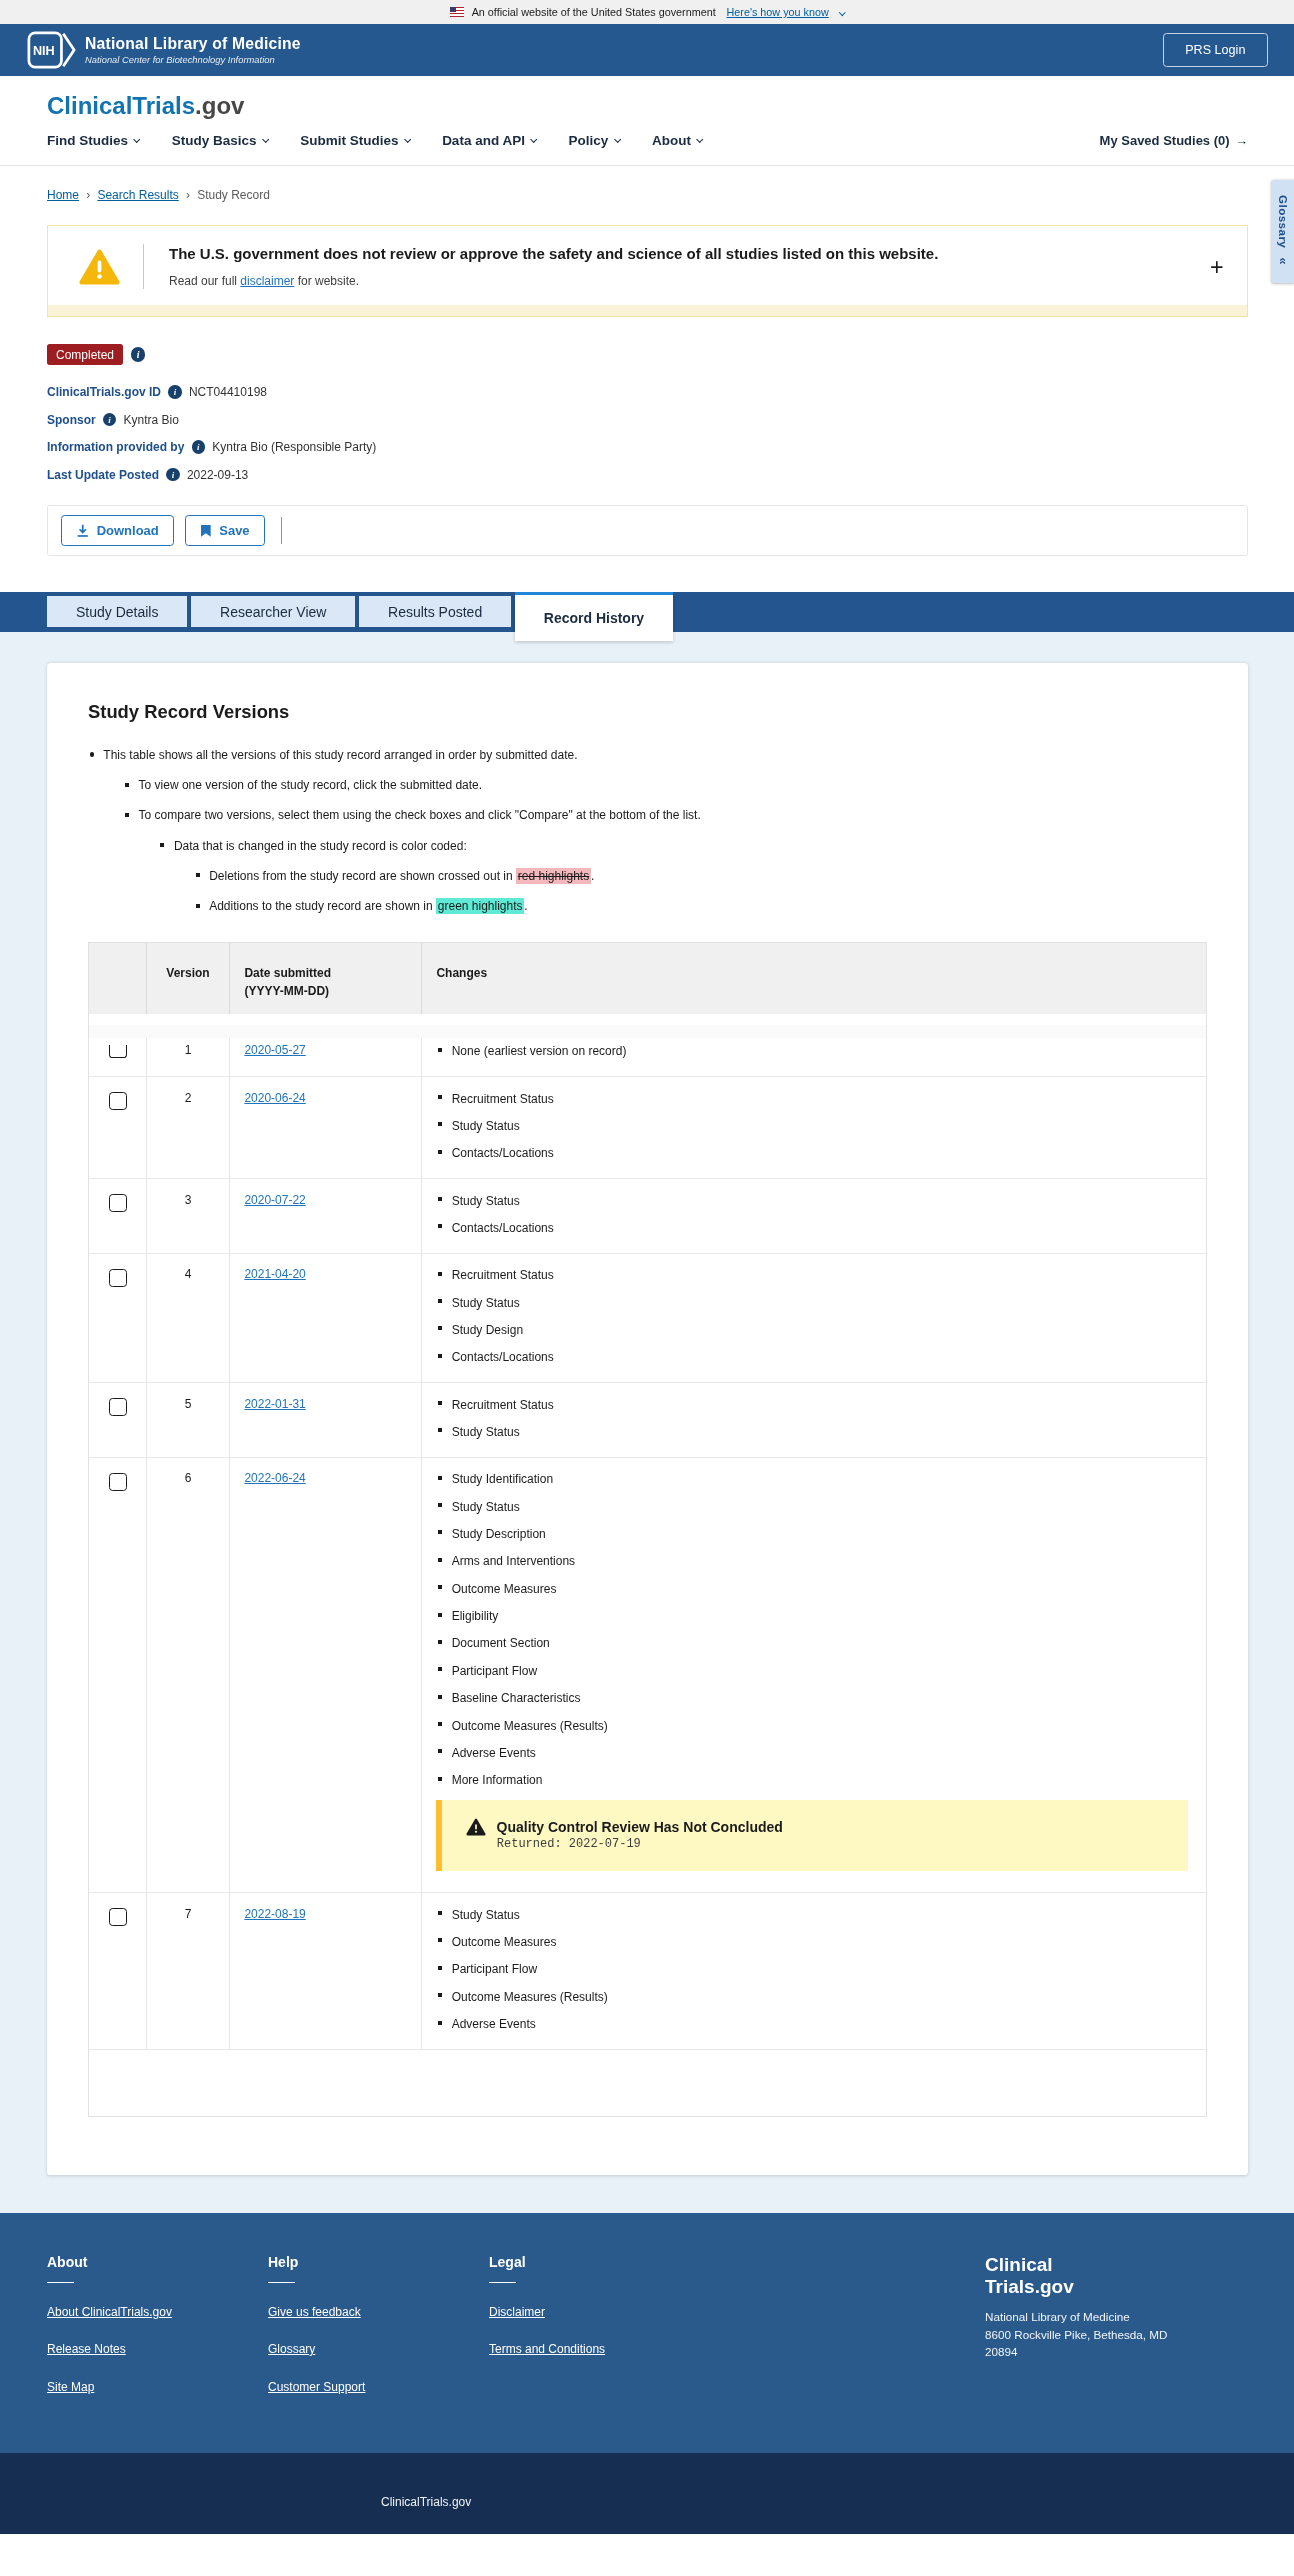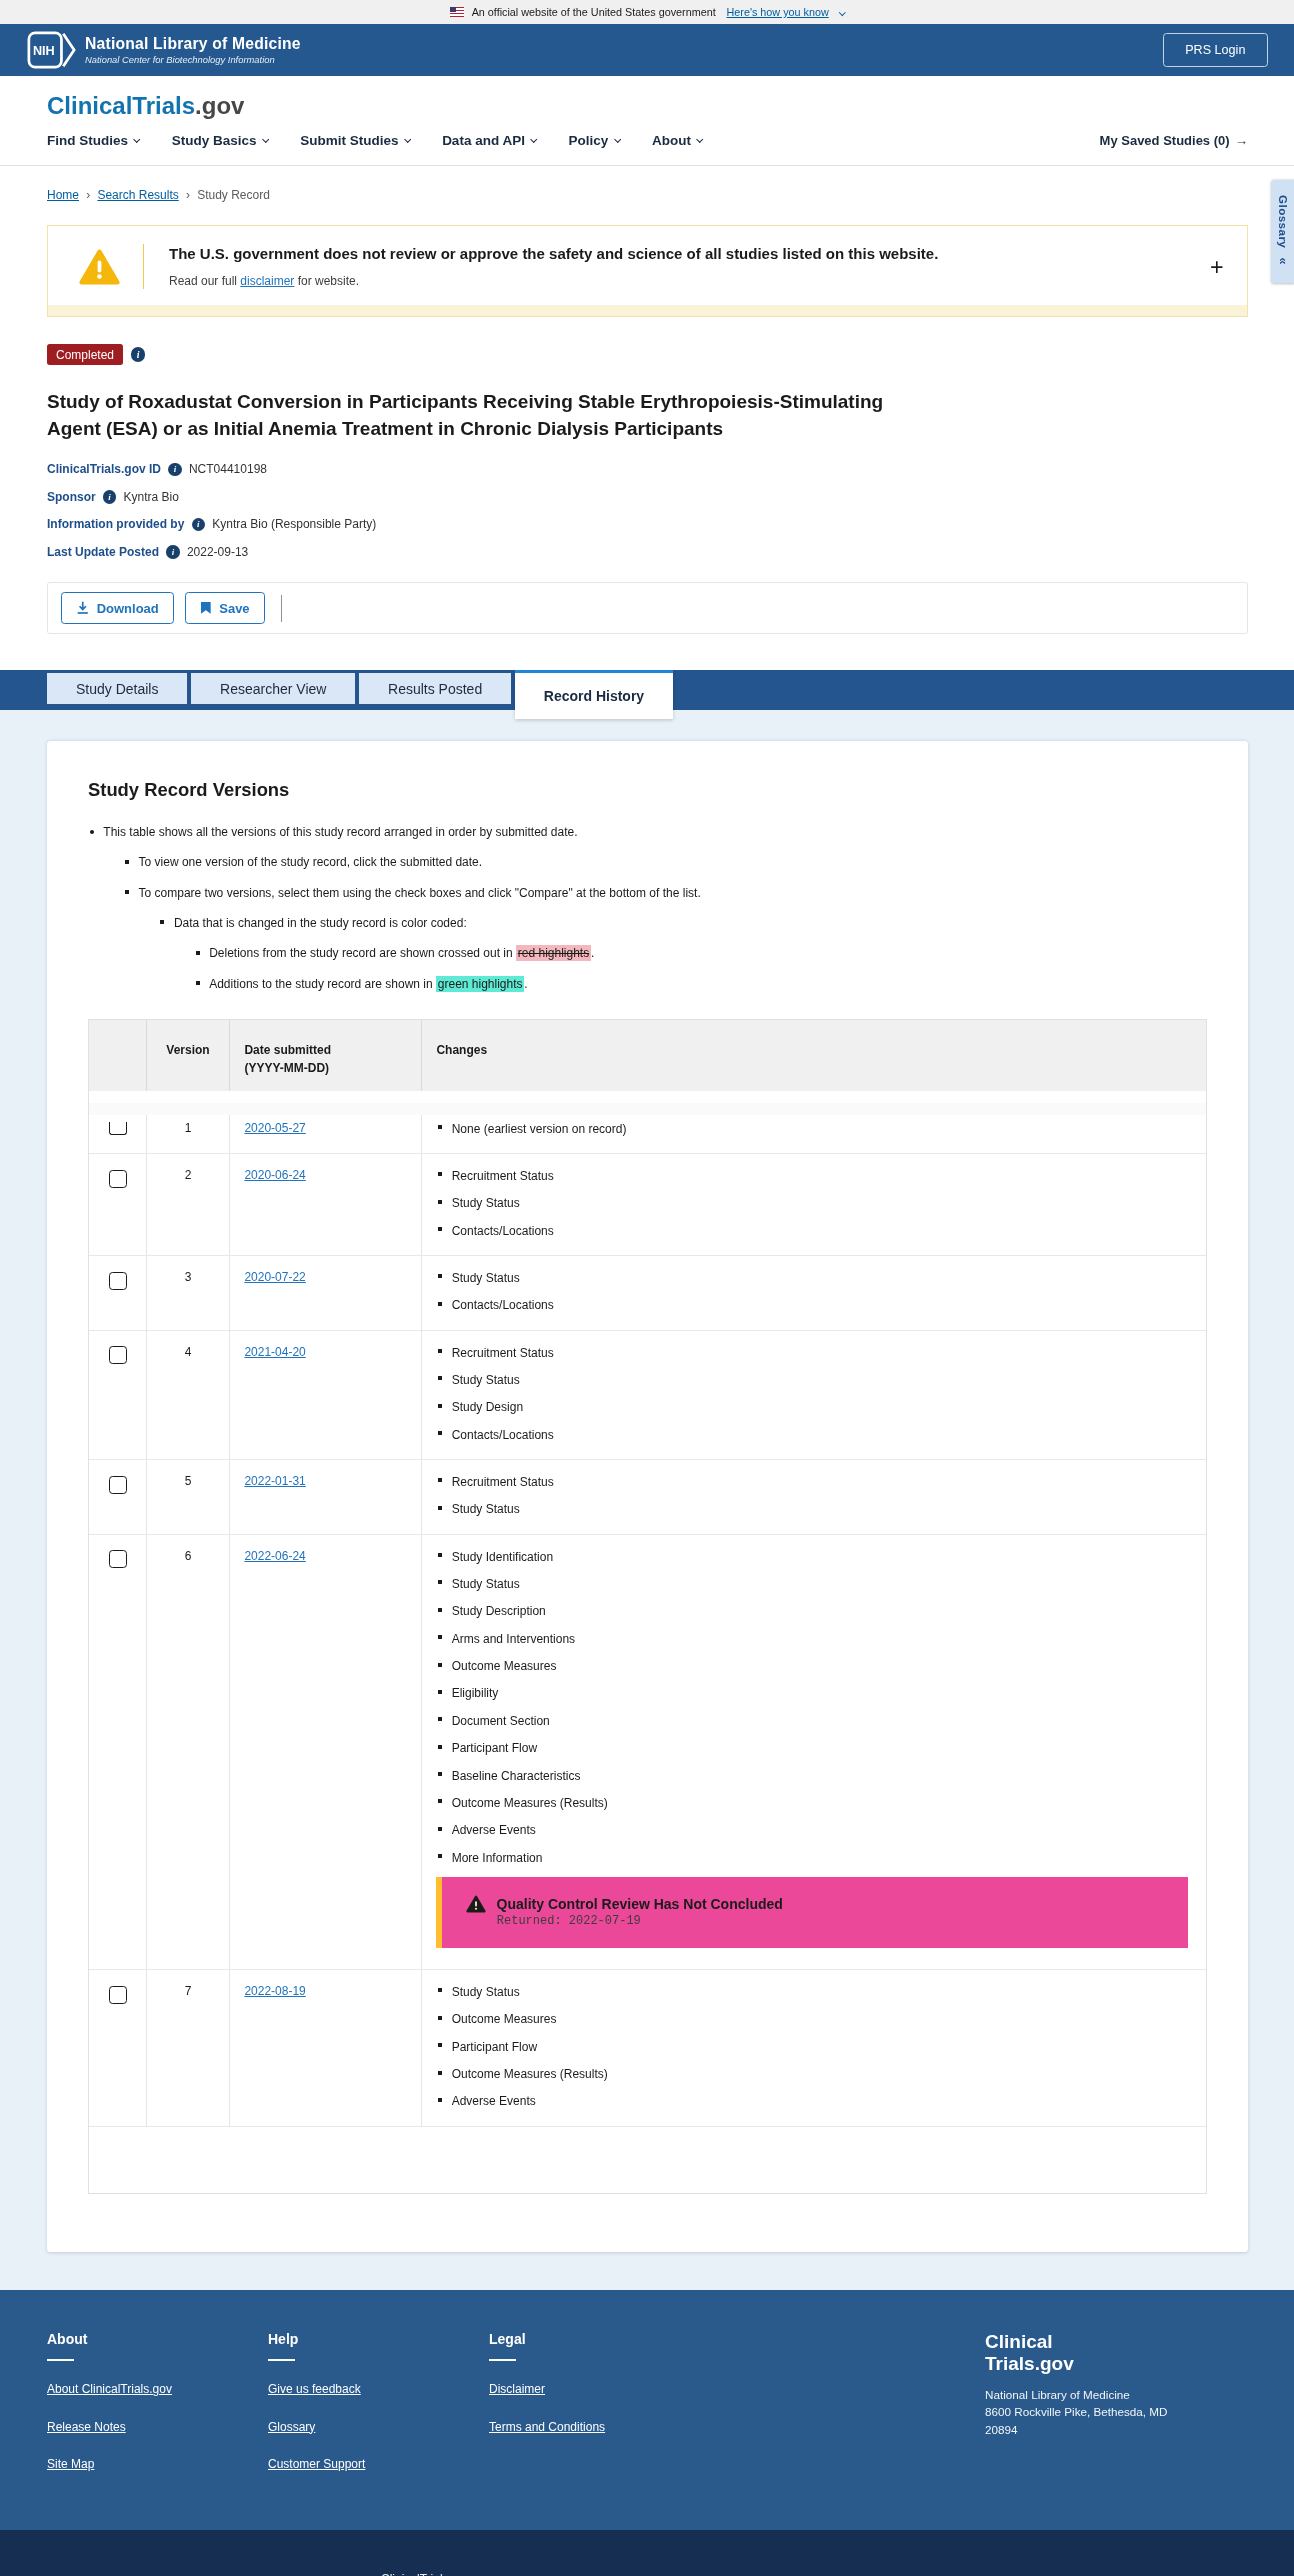--- a/index.html
+++ b/index.html
@@ -105,21 +105,21 @@
   .vbody .vrow:first-child { border-top:none; }
   .vc { padding-top:13.5px; padding-bottom:5.4px; }
   .checkbox { width:18px; height:18px; border:1.8px solid #1b1b1b; border-radius:3.6px; margin-top:1.8px; cursor:pointer; background:#fff; flex:none; }
   .row-clipped .checkbox { height:12.6px; border-top:none; border-radius:0 0 3.6px 3.6px; }
   .row-clipped .vc { padding-top:5.4px; }
   .date-link { color:#2173bd; text-decoration:underline; }
   .chg-list { list-style:none; }
   .chg-list li { position:relative; padding-left:15.3px; margin-bottom:11.2px; line-height:1.35; }
   .chg-list li::before { content:""; position:absolute; left:1.8px; top:4.5px; width:4px; height:4px; background:#1b1b1b; }
 
-  .qc-box { margin:9px 3.6px 16px 0; background:#ec4899; border-left:6.3px solid #ffbe2e; padding:18px 23.4px 20px; }
+  .qc-box { margin:9px 3.6px 16px 0; background:#fef9c3; border-left:6.3px solid #ffbe2e; padding:18px 23.4px 20px; }
   .qc-title { display:flex; align-items:center; gap:10.8px; font-size:14px; font-weight:bold; color:#1b1b1b; }
   .qc-detail { margin-top:1px; margin-left:31px; font-size:12px; color:#3d3d3d;font-family:Liberation Mono, monospace; }
   .vempty { height:67px; border-top:0.9px solid #e6e8ea; }
 
   
   .footer-mid { background:#2a5a8c; color:#fff; padding:41px 47px 36px; display:flex; }
   .fcol { width:221px; }
   .fcol h3 { font-size:14px; font-weight:bold; }
   .f-underline { width:27px; height:1.8px; background:#fff; margin:11.7px 0 21.6px; }
   .fcol a { display:block; color:#fff; font-size:12px; text-decoration:underline; margin-bottom:23.4px; width:fit-content; }
@@ -222,21 +222,20 @@
   </div>
   <div class="warn-plus">+</div>
   <div class="warn-strip"></div>
 </div>
 
 <div class="study-head">
   <div class="badge-row">
     <span class="status-badge">Completed</span>
     <span class="info-icon">i</span>
   </div>
-  <h1 class="study-title">Study of Roxadustat Conversion in Participants Receiving Stable Erythropoiesis-Stimulating Agent (ESA) or as Initial Anemia Treatment in Chronic Dialysis Participants</h1>
   <div class="fields">
     <div class="field-row">
       <span class="field-label">ClinicalTrials.gov ID</span>
       <span class="info-icon">i</span>
       <span class="field-value">NCT04410198</span>
     </div>
     <div class="field-row">
       <span class="field-label">Sponsor</span>
       <span class="info-icon">i</span>
       <span class="field-value">Kyntra Bio</span>

